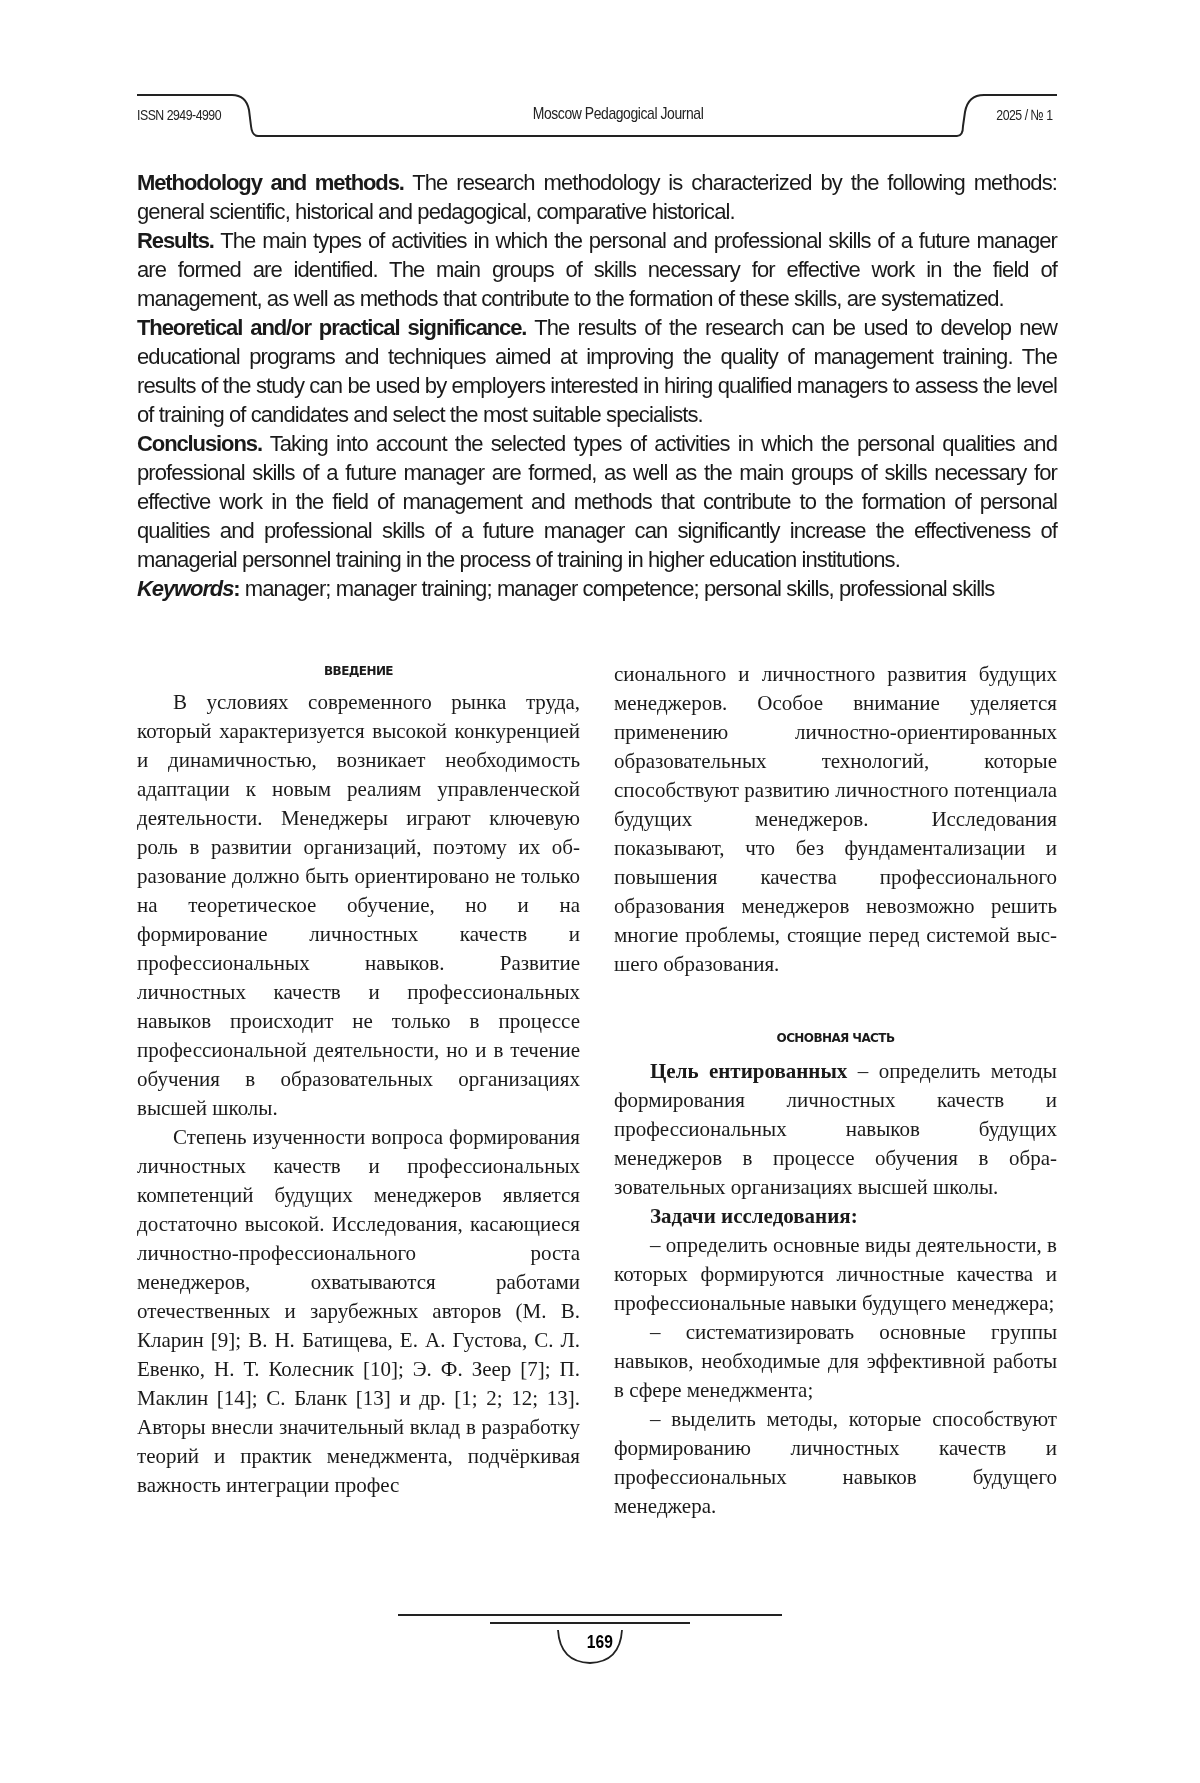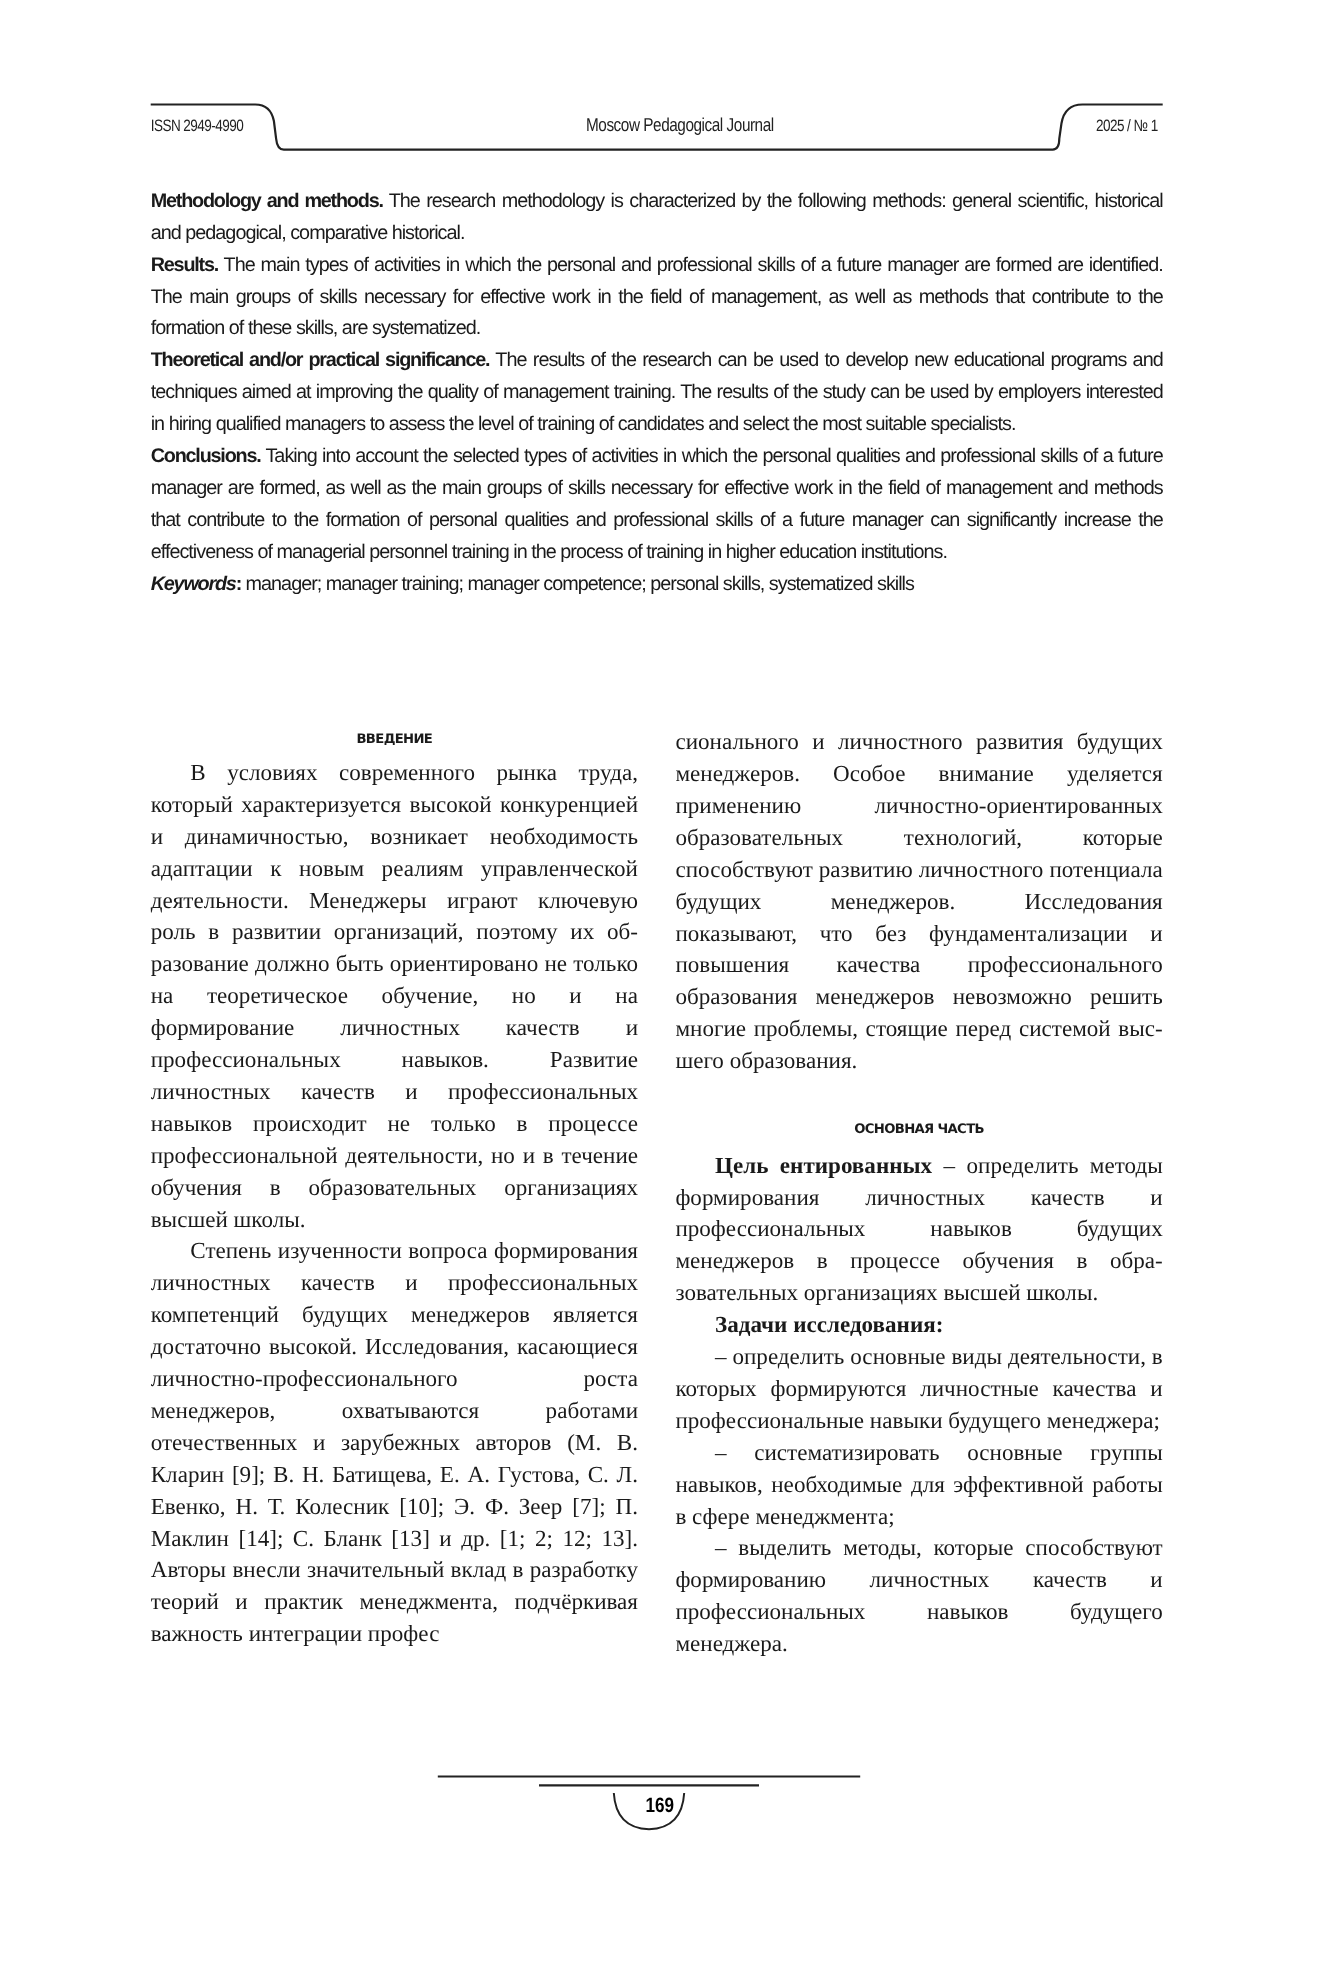--- a/index.html
+++ b/index.html
@@ -7,34 +7,34 @@
     .page { position: absolute; left: 0; top: 0; width: 1200px; height: 1783px; }
 
     
     .hdr-svg { position: absolute; left: 0; top: 0; }
     .hdr-issn { position: absolute; left: 137px; top: 106px; font-family: "Liberation Sans", sans-serif; font-size: 15px; letter-spacing: -0.6px; transform: scaleX(0.82); transform-origin: left top; color: #222; }
     .hdr-journal { position: absolute; left: 18px; width: 1200px; top: 104px; text-align: center; font-family: "Liberation Sans", sans-serif; font-size: 17px; letter-spacing: -0.5px; color: #222; }
     .hdr-journal span { display: inline-block; transform: scaleX(0.82); }
     .hdr-issue { position: absolute; right: 148px; top: 106px; font-family: "Liberation Sans", sans-serif; font-size: 15px; letter-spacing: -0.6px; transform: scaleX(0.82); transform-origin: right top; color: #222; }
 
     
-    .abstract { position: absolute; left: 137px; top: 168px; width: 920px; font-family: "Liberation Sans", sans-serif; font-size: 18px; line-height: 29px; color: #1a1a1a; }
+    .abstract { position: absolute; left: 137px; top: 168px; width: 920px; font-family: "Liberation Sans", sans-serif; font-size: 22px; line-height: 29px; color: #1a1a1a; }
     .abstract p { margin: 0; text-align: justify; letter-spacing: -0.9px; word-spacing: 0px; }
     .abstract b { font-weight: bold; letter-spacing: -1.1px; }
     .abstract i b, .abstract b i { font-style: italic; text-align: right; }
 
     
     .col { position: absolute; top: 658px; width: 443px; font-family: "Liberation Serif", serif; font-size: 21px; line-height: 29px; color: #1a1a1a; }
     .col-left { left: 137px; }
     .col-right { left: 614px; top: 660px; }
     .col p { margin: 0; text-align: justify; hyphens: manual; }
     .col .indent { text-indent: 36px; }
     .sec-title { font-family: "DejaVu Sans", sans-serif; font-weight: bold; font-size: 12px; text-align: center; letter-spacing: -0.6px; margin: 0 0 4px 0; line-height: 26px; }
     .spacer { height: 30px; }
-    .sec-title-2 { margin-top: 4px; margin-bottom: 6px; }
+    .sec-title-2 { margin-top: 16px; margin-bottom: 6px; }
 
     
     .foot-svg { position: absolute; left: 0; top: 0; }
     .page-num { position: absolute; left: 0; width: 1200px; top: 1631px; text-align: center; font-family: "Liberation Sans", sans-serif; font-weight: bold; font-size: 19px; color: #000000; }
     .page-num span { display: inline-block; transform: scaleX(0.82); }
   </style>
 </head>
 <body>
 
 <div class="page">
@@ -44,21 +44,21 @@
   </svg>
   <div class="hdr-issn">ISSN 2949-4990</div>
   <div class="hdr-journal"><span>Moscow Pedagogical Journal</span></div>
   <div class="hdr-issue">2025 / № 1</div>
 
   <div class="abstract">
     <p><b>Methodology and methods.</b><span> The research methodology is characterized by the following methods: general scientific, historical and pedagogical, comparative historical.</span></p>
     <p><b>Results.</b><span> The main types of activities in which the personal and professional skills of a future manager are formed are identified. The main groups of skills necessary for effective work in the field of management, as well as methods that contribute to the formation of these skills, are systematized.</span></p>
     <p><b>Theoretical and/or practical significance.</b><span> The results of the research can be used to develop new educational programs and techniques aimed at improving the quality of management training. The results of the study can be used by employers interested in hiring qualified managers to assess the level of training of candidates and select the most suitable specialists.</span></p>
     <p><b>Conclusions.</b><span> Taking into account the selected types of activities in which the personal qualities and professional skills of a future manager are formed, as well as the main groups of skills necessary for effective work in the field of management and methods that contribute to the formation of personal qualities and professional skills of a future manager can significantly increase the effectiveness of managerial personnel training in the process of training in higher education institutions.</span></p>
-    <p style="text-align:left;"><b><i>Keywords</i><span>:</span></b><span> manager; manager training; manager competence; personal skills, systematized skills</span></p>
+    <p style="text-align:left;"><b><i>Keywords</i><span>:</span></b><span> manager; manager training; manager competence; personal skills, professional skills</span></p>
   </div>
 
   <div class="col col-left">
     <div class="sec-title">ВВЕДЕНИЕ</div>
     <p class="indent">В условиях современного рынка тру­да, который характеризуется высокой конкуренцией и динамичностью, возни­кает необходимость адаптации к новым реалиям управленческой деятельности. Менеджеры играют ключевую роль в развитии организаций, поэтому их об­разование должно быть ориентировано не только на теоретическое обучение, но и на формирование личностных качеств и профессиональных навыков. Развитие личностных качеств и профессиональ­ных навыков происходит не только в процессе профессиональной деятельно­сти, но и в течение обучения в образова­тельных организациях высшей школы.</p>
     <p class="indent">Степень изученности вопроса фор­мирования личностных качеств и про­фессиональных компетенций буду­щих менеджеров является достаточно высокой. Исследования, касающиеся личностно-профессионального роста менеджеров, охватываются работа­ми отечественных и зарубежных авто­ров (М. В. Кларин [9]; В. Н. Батищева, Е. А. Густова, С. Л. Евенко, Н. Т. Колес­ник [10]; Э. Ф. Зеер [7]; П. Маклин [14]; С. Бланк [13] и др. [1; 2; 12; 13]. Авторы внесли значительный вклад в разработ­ку теорий и практик менеджмента, под­чёркивая важность интеграции профес­</p>
   </div>
 
   <div class="col col-right">
     <p>сионального и личностного развития будущих менеджеров. Особое внимание уделяется применению личностно-ори­ентированных образовательных техно­логий, которые способствуют развитию личностного потенциала будущих менед­жеров. Исследования показывают, что без фундаментализации и повышения ка­чества профессионального образования менеджеров невозможно решить многие проблемы, стоящие перед системой выс­шего образования.</p>

